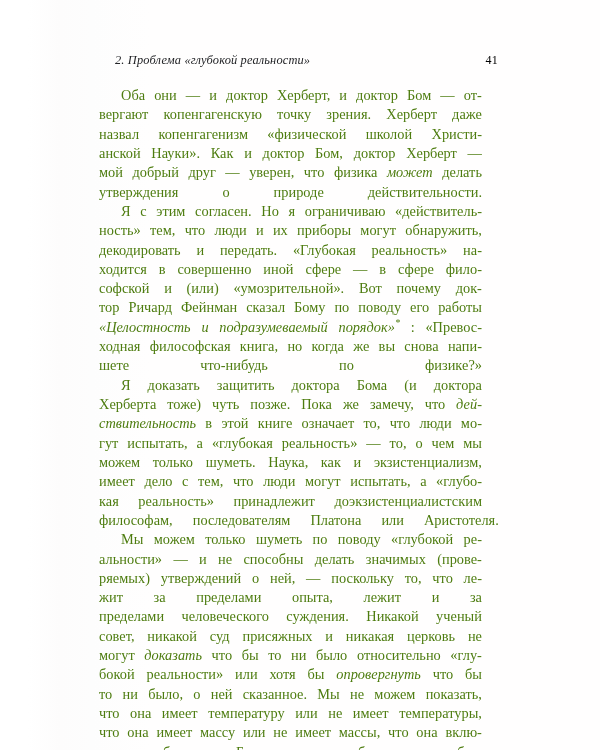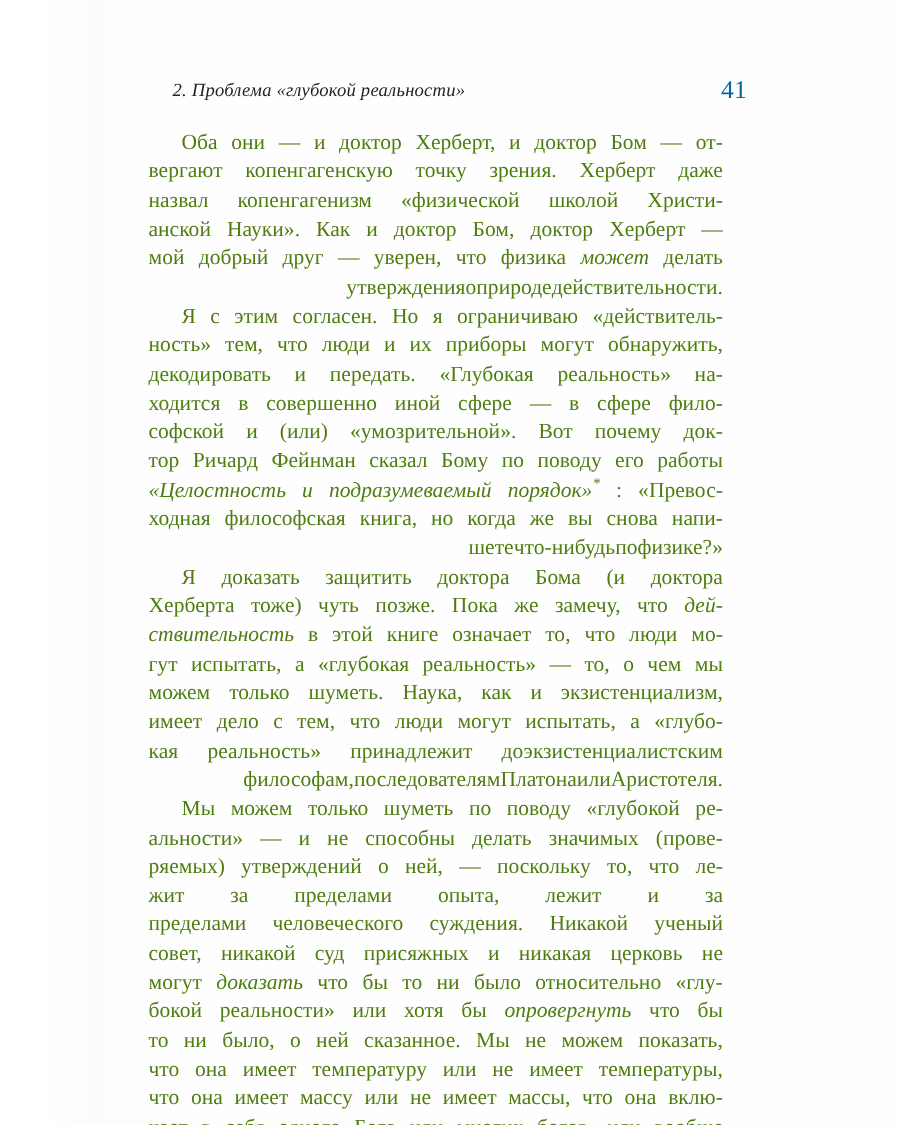--- a/index.html
+++ b/index.html
@@ -64,22 +64,22 @@
 
   .running-head-title {
     font-style: italic;
     font-size: 12.4px;
     letter-spacing: 0.15px;
     color: #232427;
     white-space: nowrap;
   }
 
   .running-head-folio {
-    font-size: 17px;
-    color: #0369a1;
+    font-size: 12px;
+    color: #000000;
     letter-spacing: 0.2px;
   }
 
   
   #body-text {
     position: absolute;
     top: 86px;
     left: 0;
     width: 383px;
   }
@@ -101,21 +101,22 @@
     color: #4d7c0f;
   }
 
   
   .line.justify {
     justify-content: space-between;
   }
 
   
   .line.ragged {
-    justify-content: flex-end;
+    justify-content: space-between;
+    gap: 20px;
   }
 
   .line.indent {
     text-indent: 0;
     padding-left: 22px;
     width: 383px;
     box-sizing: border-box;
   }
 
   .w {

